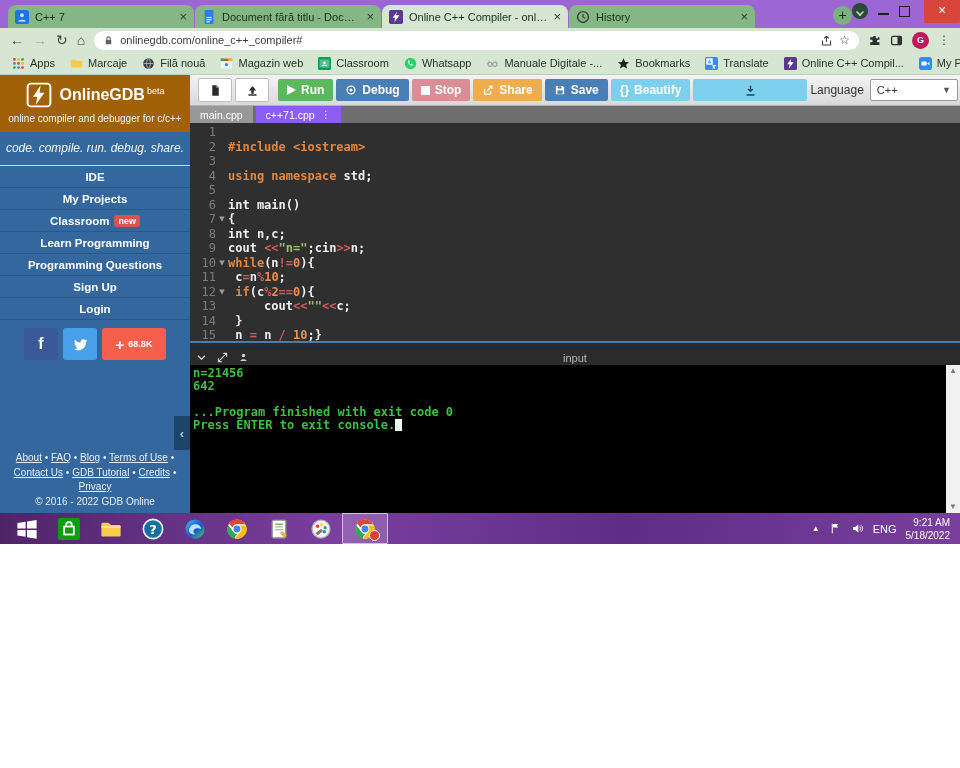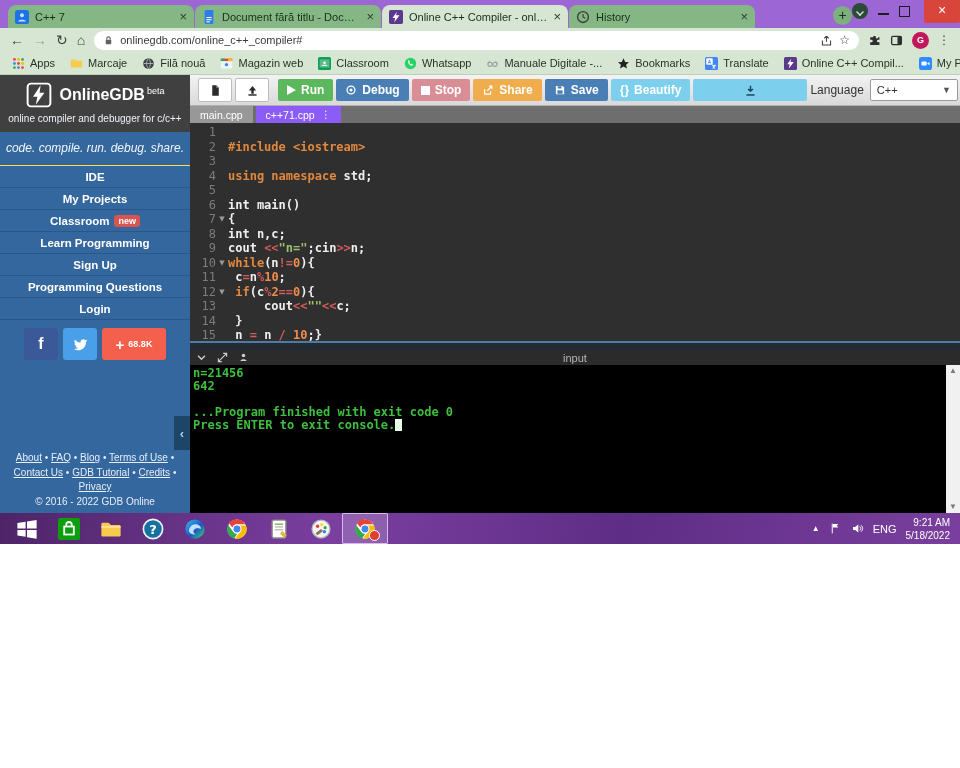--- a/index.html
+++ b/index.html
@@ -44,21 +44,21 @@
     gap:15px;padding:0 12px;flex:none;overflow:hidden;}
   .bm{display:flex;align-items:center;gap:5px;flex:none;}
   .bm .bmi, .bm .bmi svg{width:13px;height:13px;display:block;}
   .bm .bml{font-size:11px;color:#273327;white-space:nowrap;}
 
   
   .main{flex:1;display:flex;min-height:0;}
 
   
   .sidebar{width:190px;flex:none;background:#34679d;display:flex;flex-direction:column;position:relative;color:#fff;}
-  .brandblock{background:#404040;padding:7px 6px 8px;text-align:center;}
+  .brandblock{background:#a16207;padding:7px 6px 8px;text-align:center;}
   .brandrow{display:flex;align-items:center;justify-content:center;gap:8px;}
   .boltbox svg{width:26px;height:26px;display:block;}
   .brandname{font-size:16px;font-weight:bold;}
   .beta{font-size:9px;vertical-align:super;margin-left:2px;}
   .brandsub{font-size:10px;margin-top:5px;color:#eef3f9;}
   .tagline{font-size:12px;font-style:italic;text-align:center;padding:9px 0 10px;color:#f2f6fb;}
   .navmenu{border-top:1px solid #fde047;}
   .navitem{height:21px;display:flex;align-items:center;justify-content:center;font-size:11.5px;font-weight:bold;
     border-bottom:1px solid #2a5787;}
   .badge-new{background:#d9534f;color:#fff;font-size:9px;font-weight:bold;border-radius:3px;padding:1px 4px;margin-left:5px;}
@@ -388,24 +388,24 @@
             <span>My Projects</span>
           </div>
           <div class="navitem">
             <span>Classroom</span>
             <span class="badge-new">new</span>
           </div>
           <div class="navitem">
             <span>Learn Programming</span>
           </div>
           <div class="navitem">
+            <span>Programming Questions</span>
+          </div>
+          <div class="navitem">
             <span>Sign Up</span>
-          </div>
-          <div class="navitem">
-            <span>Programming Questions</span>
           </div>
           <div class="navitem">
             <span>Login</span>
           </div>
         </div>
       <div class="social">
         <span class="socbtn soc-fb">f</span>
         <span class="socbtn soc-tw">
           <svg width="17" height="17" viewBox="0 0 16 16">
               <path d="M14.5 4.3c-.5.2-1 .35-1.5.4.55-.33.95-.85 1.15-1.45-.5.3-1.05.5-1.65.63A2.6 2.6 0 0 0 8 5.7c0 .2.02.4.06.6A7.35 7.35 0 0 1 2.7 3.6a2.6 2.6 0 0 0 .8 3.45 2.6 2.6 0 0 1-1.17-.32v.03c0 1.25.9 2.3 2.08 2.54-.37.1-.77.12-1.17.04a2.6 2.6 0 0 0 2.42 1.8A5.2 5.2 0 0 1 1.8 12.2a7.3 7.3 0 0 0 3.97 1.17c4.76 0 7.37-3.95 7.37-7.37v-.33c.5-.37.94-.82 1.36-1.37z" fill="#fff"></path>

